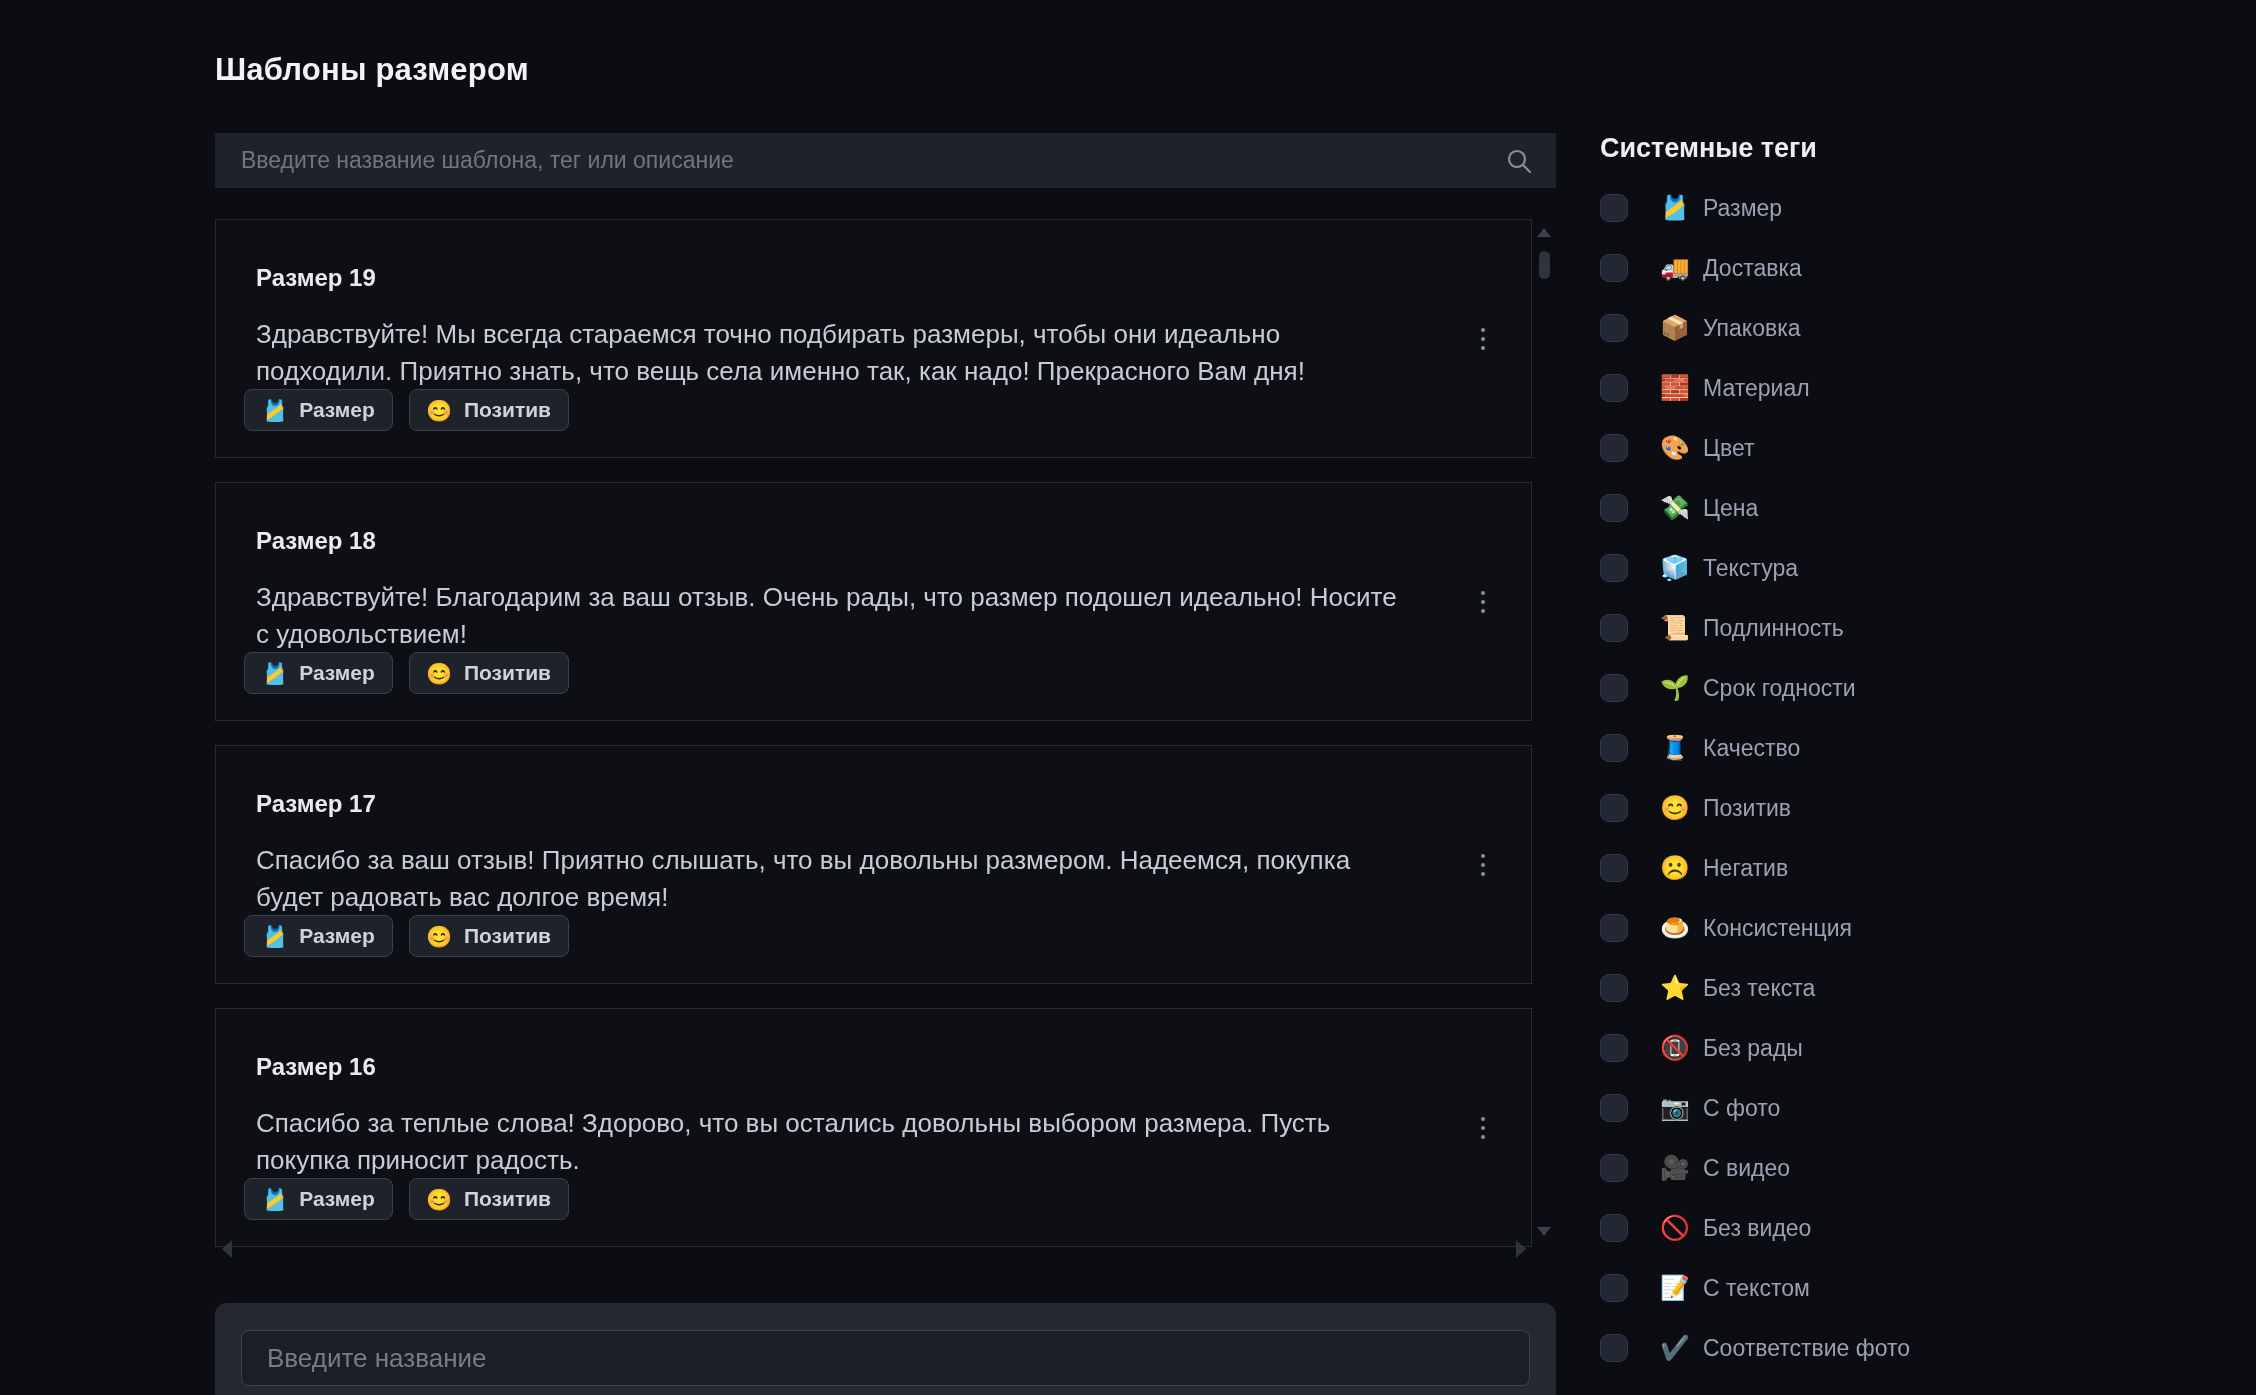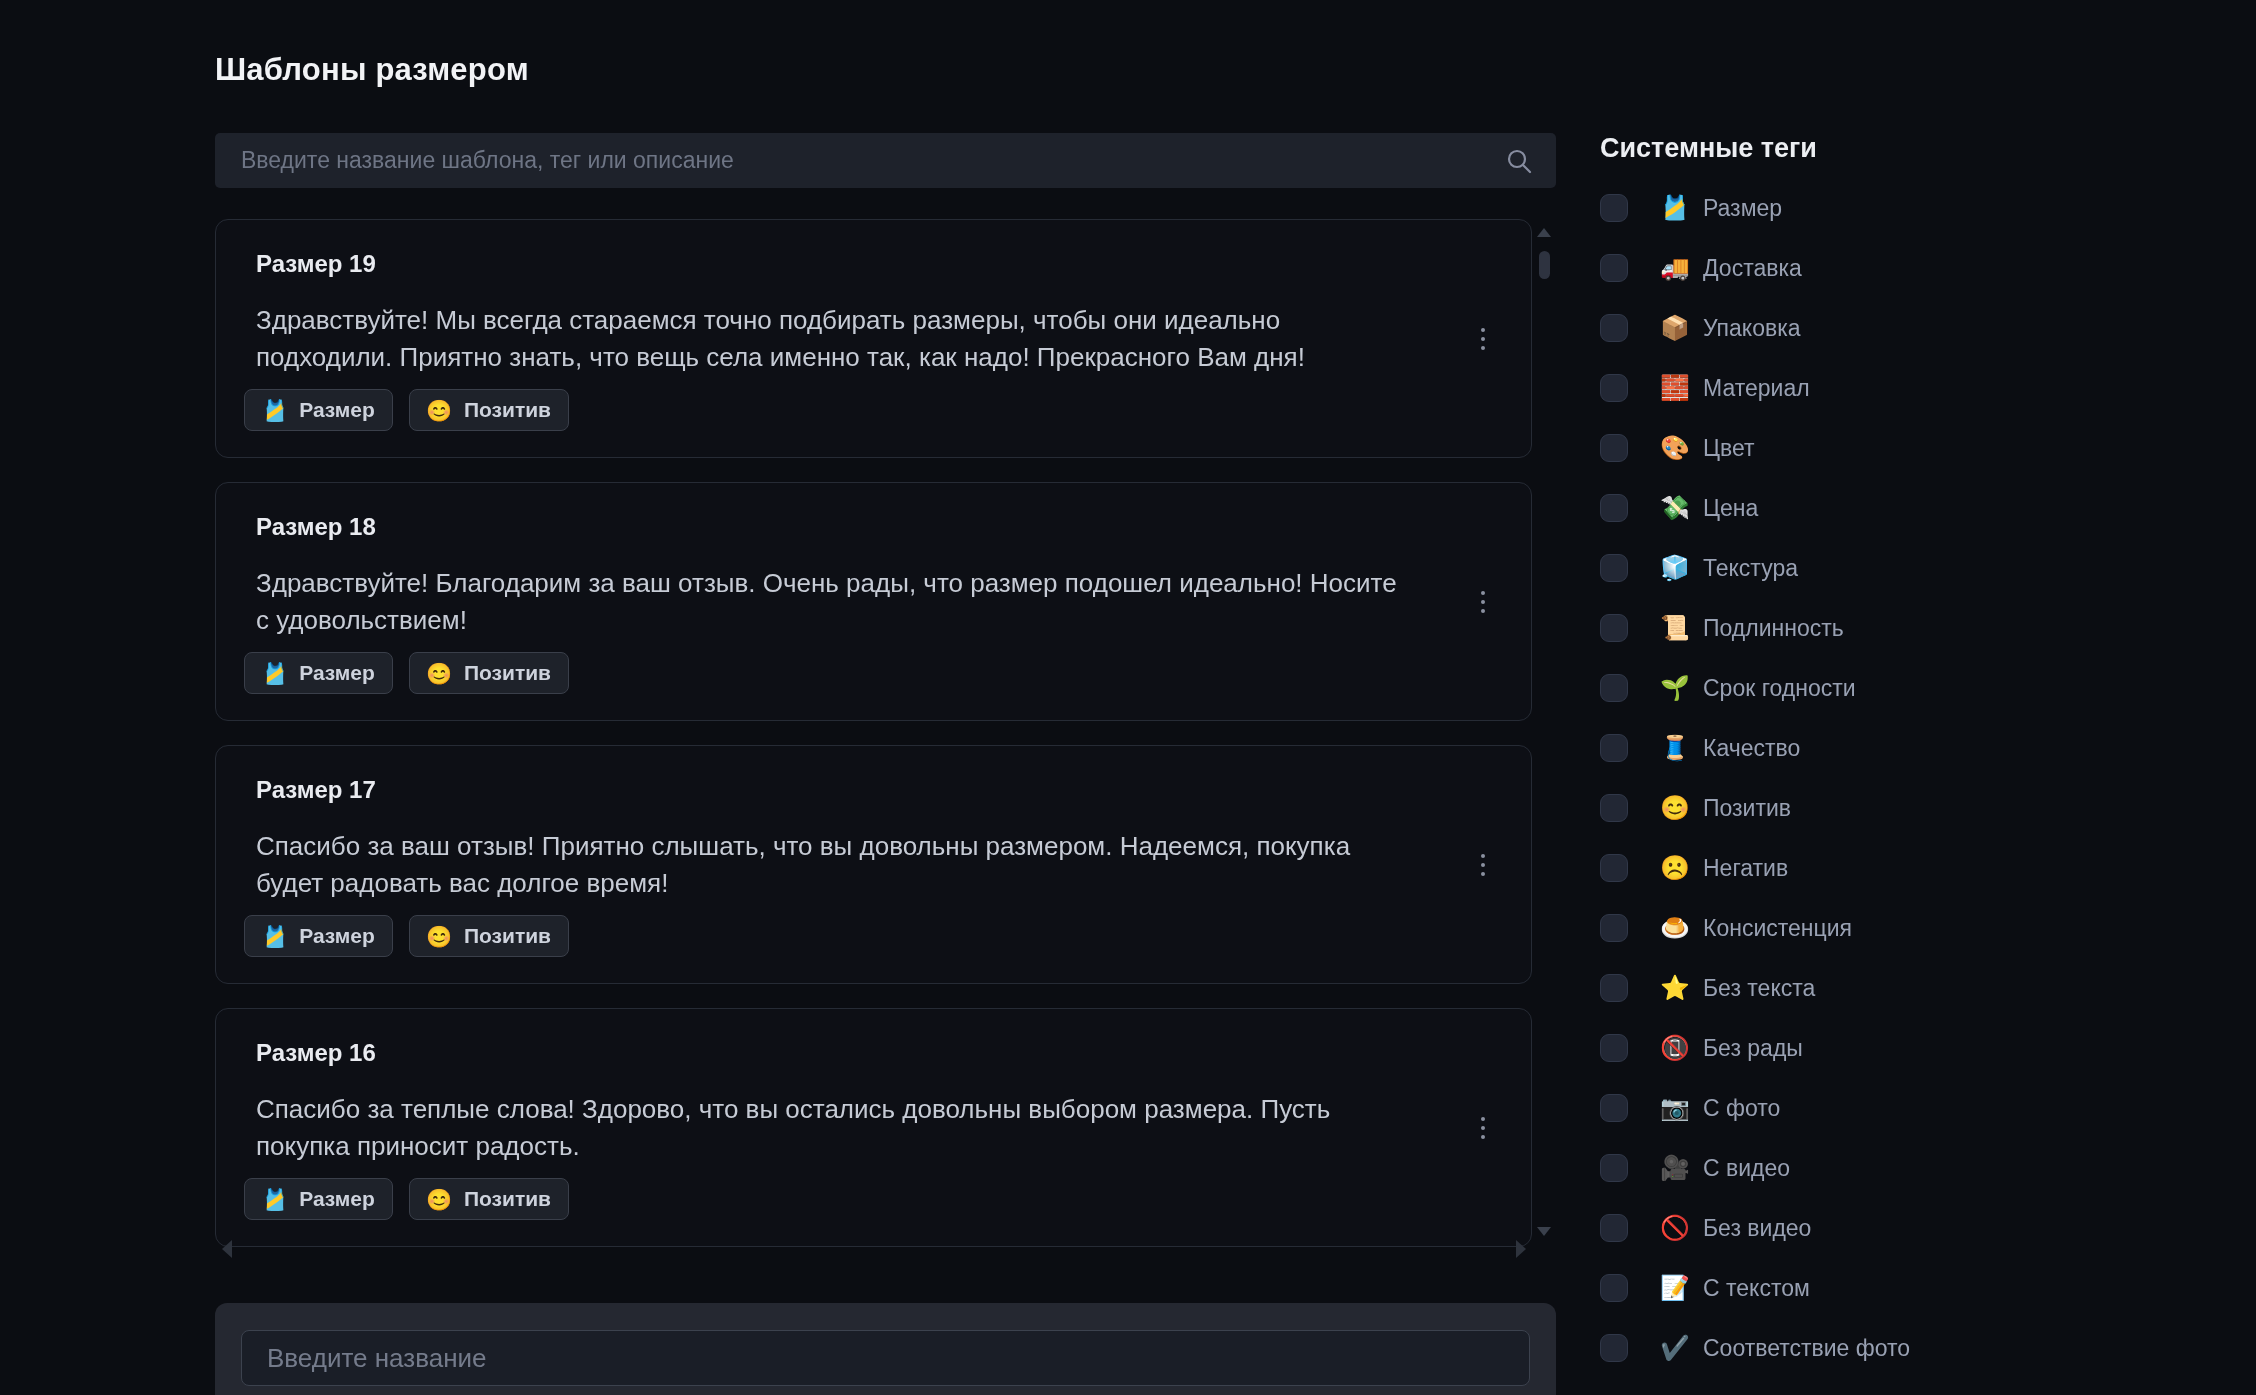--- a/index.html
+++ b/index.html
@@ -8,28 +8,28 @@
   .screen {
     position:relative; width:2256px; height:1395px;
     background:#0b0d12; overflow:hidden; color:#ecedf1;
   }
 
   
   .main { position:absolute; left:215px; top:0; width:1341px; }
   .page-title { position:absolute; top:52px; left:0; font-size:31px; font-weight:700; color:#f2f3f6; letter-spacing:.2px; }
 
   .search-wrap { position:absolute; top:133px; left:0; width:100%; height:55px;
-    background:#1e222b; border-radius:5px; display:flex; align-items:center; }
+    background:#1e222b; border-radius:0; display:flex; align-items:center; }
   .search-input { flex:1; height:100%; background:transparent; border:none; outline:none;
     padding:0 26px; font-size:23px; color:#d6dae2; font-family:"Liberation Sans", sans-serif; }
   .search-input::placeholder { color:#6e7585; }
   .search-icon { margin-right:22px; flex:0 0 auto; display:flex; }
 
   .cards { position:absolute; top:219px; left:0; width:1317px; display:flex; flex-direction:column; gap:24px; }
-  .card { position:relative; height:239px; background:#0d0f15; border:1px solid #262b35; border-radius:13px; padding:30px 40px; }
+  .card { position:relative; height:239px; background:#0d0f15; border:1px solid #262b35; border-radius:0; padding:44px 40px; }
   .card-title { font-size:24px; font-weight:700; color:#e9ebf0; }
   .card-body { margin-top:24px; font-size:26px; line-height:37px; color:#c6cbd5; max-width:1150px; }
   .kebab { position:absolute; right:34px; top:50%; transform:translateY(-50%);
     width:28px; height:40px; display:flex; flex-direction:column; align-items:center; justify-content:center; gap:5px;
     background:transparent; border:none; cursor:pointer; }
   .kebab .dot { width:4px; height:4px; border-radius:50%; background:#8a90a0; }
   .chips { position:absolute; left:28px; bottom:26px; display:flex; gap:16px; }
   .chip { display:inline-flex; align-items:center; gap:11px; height:42px; padding:0 17px;
     background:#1e222a; border:1px solid #3a3f4a; border-radius:8px; cursor:pointer; }
   .chip-emoji { font-size:21px; line-height:1; }

